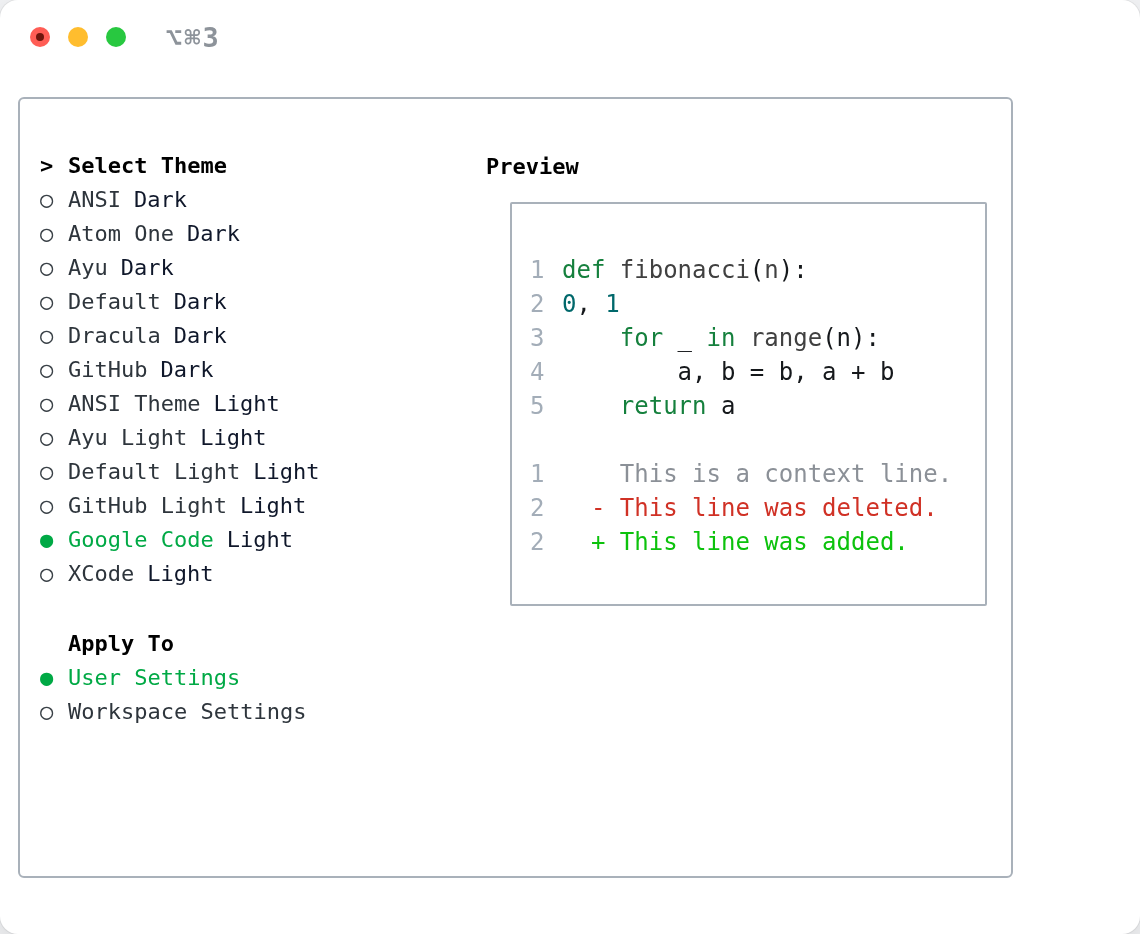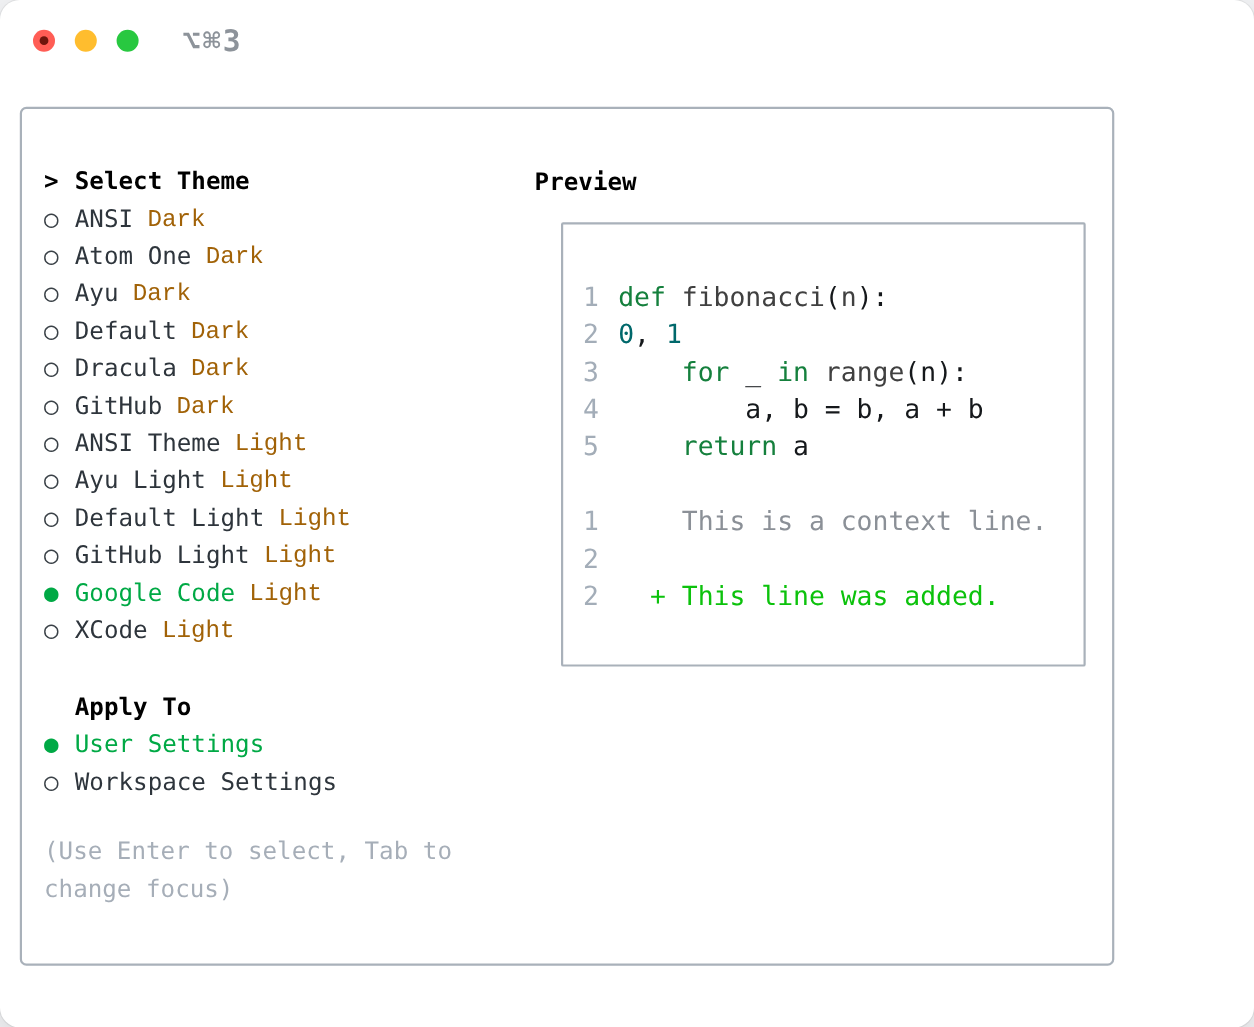--- a/index.html
+++ b/index.html
@@ -27,21 +27,21 @@
   .main-box { position: absolute; left: 18px; top: 97px; width: 995px; height: 781px;
               border: 2px solid #a9b1ba; border-radius: 6px; background: #fff; }
 
   
   .row { display: flex; align-items: center; height: 34px; font-size: 22px;
          color: #2e353c; white-space: pre; }
   .marker { display: inline-block; width: 28px; flex: 0 0 28px; color: #3a4147; }
   .row.selected, .row.selected .marker { color: #00a945; }
   .prompt { color: #000; font-weight: bold; }
   .heading-text { font-weight: bold; color: #000; }
-  .variant { color: #a16207; margin-left: 13px; font-family: Liberation Mono, monospace; }
+  .variant { color: #0f172a; margin-left: 13px; }
 
   #select-block { position: absolute; left: 20px; top: 49px; }
   #apply-block  { position: absolute; left: 20px; top: 527px; }
   #help-block   { position: absolute; left: 20px; top: 663px; }
   .help-line { height: 34px; font-size: 22px; color: #a6aeb8; white-space: pre; }
 
   
   .preview-heading { position: absolute; left: 466px; top: 55px; font-size: 22px;
                      font-weight: bold; color: #000; }
   .preview-panel { position: absolute; left: 490px; top: 103px; width: 477px; height: 404px;
@@ -102,35 +102,31 @@
       <div class="row">
         <span class="marker"> </span>
         <span class="heading-text">Apply To</span>
       </div>
       <div id="apply-items">
           <div class="row selected"><span class="marker">●</span><span>User Settings</span></div>
           <div class="row"><span class="marker">○</span><span>Workspace Settings</span></div>
         </div>
     </div>
 
-    <div id="help-block">
-        <div class="help-line">(Use Enter to select, Tab to</div>
-        <div class="help-line">change focus)</div>
-      </div>
 
     <div class="preview-heading">Preview</div>
 
     <div class="preview-panel">
       <div class="code-block">
           <div class="code-line"><span class="ln">1</span><span class="tok kw">def</span><span class="tok pl"> </span><span class="tok fn">fibonacci</span><span class="tok pl">(</span><span class="tok fn">n</span><span class="tok pl">):</span></div>
           <div class="code-line"><span class="ln">2</span><span class="tok lit">0</span><span class="tok pl">, </span><span class="tok lit">1</span></div>
           <div class="code-line"><span class="ln">3</span><span class="tok pl">    </span><span class="tok kw">for</span><span class="tok pl"> _ </span><span class="tok kw">in</span><span class="tok pl"> </span><span class="tok fn">range</span><span class="tok pl">(n):</span></div>
           <div class="code-line"><span class="ln">4</span><span class="tok pl">        a, b = b, a + b</span></div>
           <div class="code-line"><span class="ln">5</span><span class="tok pl">    </span><span class="tok kw">return</span><span class="tok pl"> a</span></div>
           <div class="spacer"></div>
           <div class="code-line"><span class="ln">1</span><span class="diff-text context">    This is a context line.</span></div>
-          <div class="code-line"><span class="ln">2</span></div>
+          <div class="code-line"><span class="ln">2</span><span class="diff-text deleted">  - This line was deleted.</span></div>
           <div class="code-line"><span class="ln">2</span><span class="diff-text added">  + This line was added.</span></div>
         </div>
     </div>
 
   </div>
 </div>
 
 </body></html>

